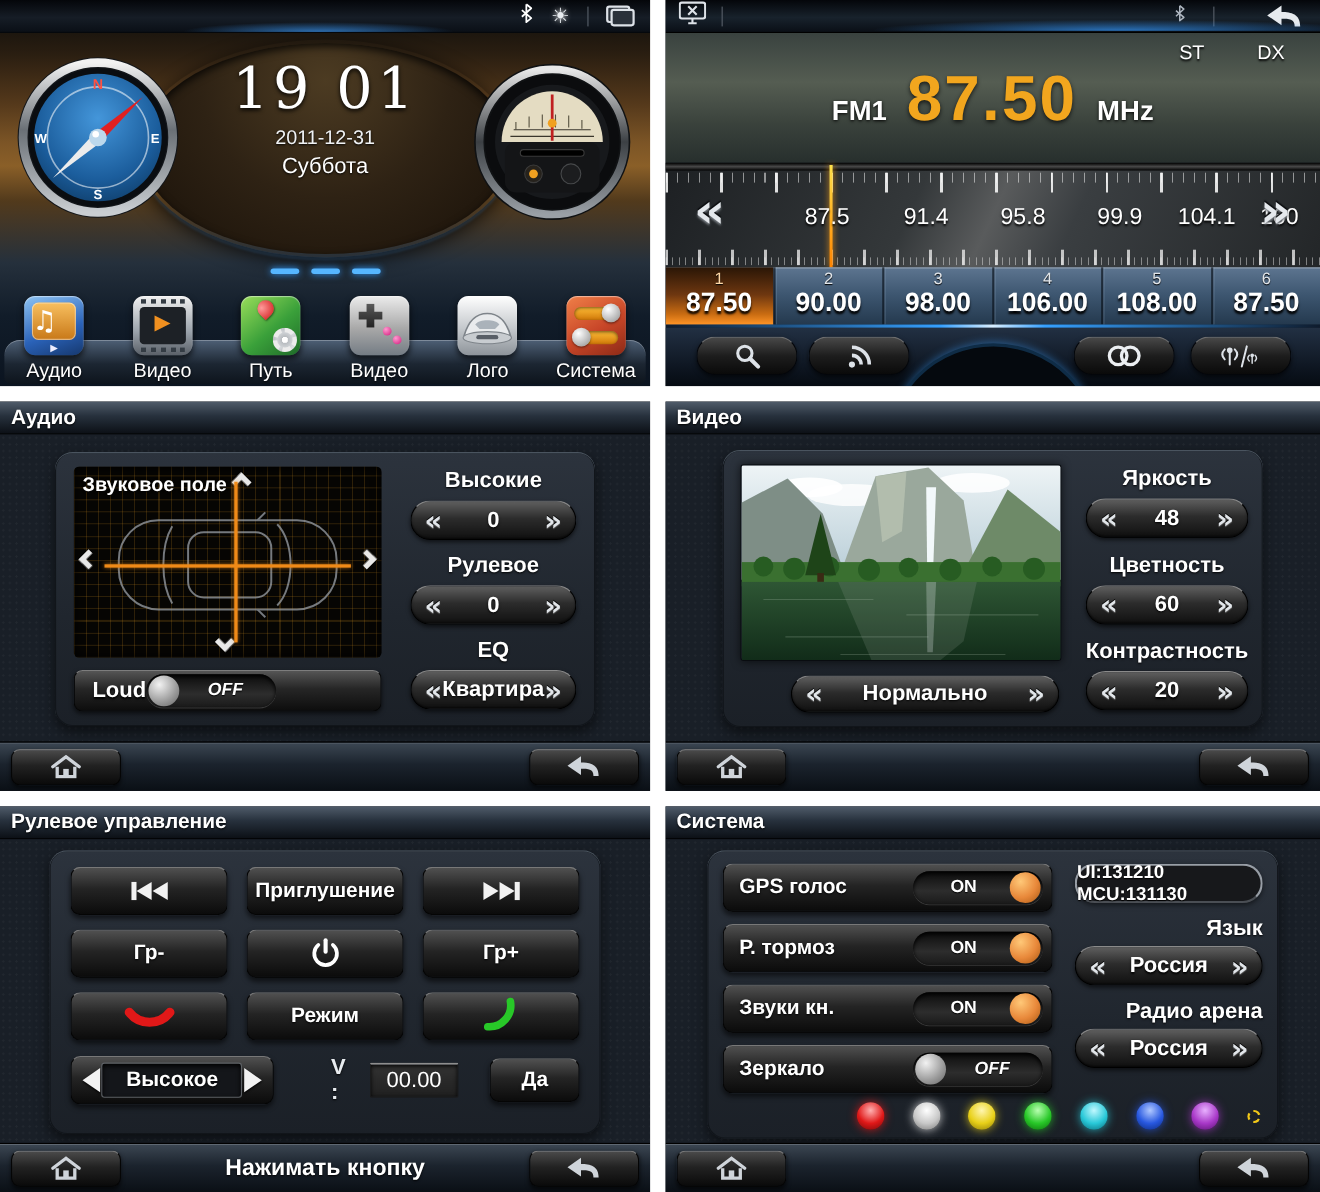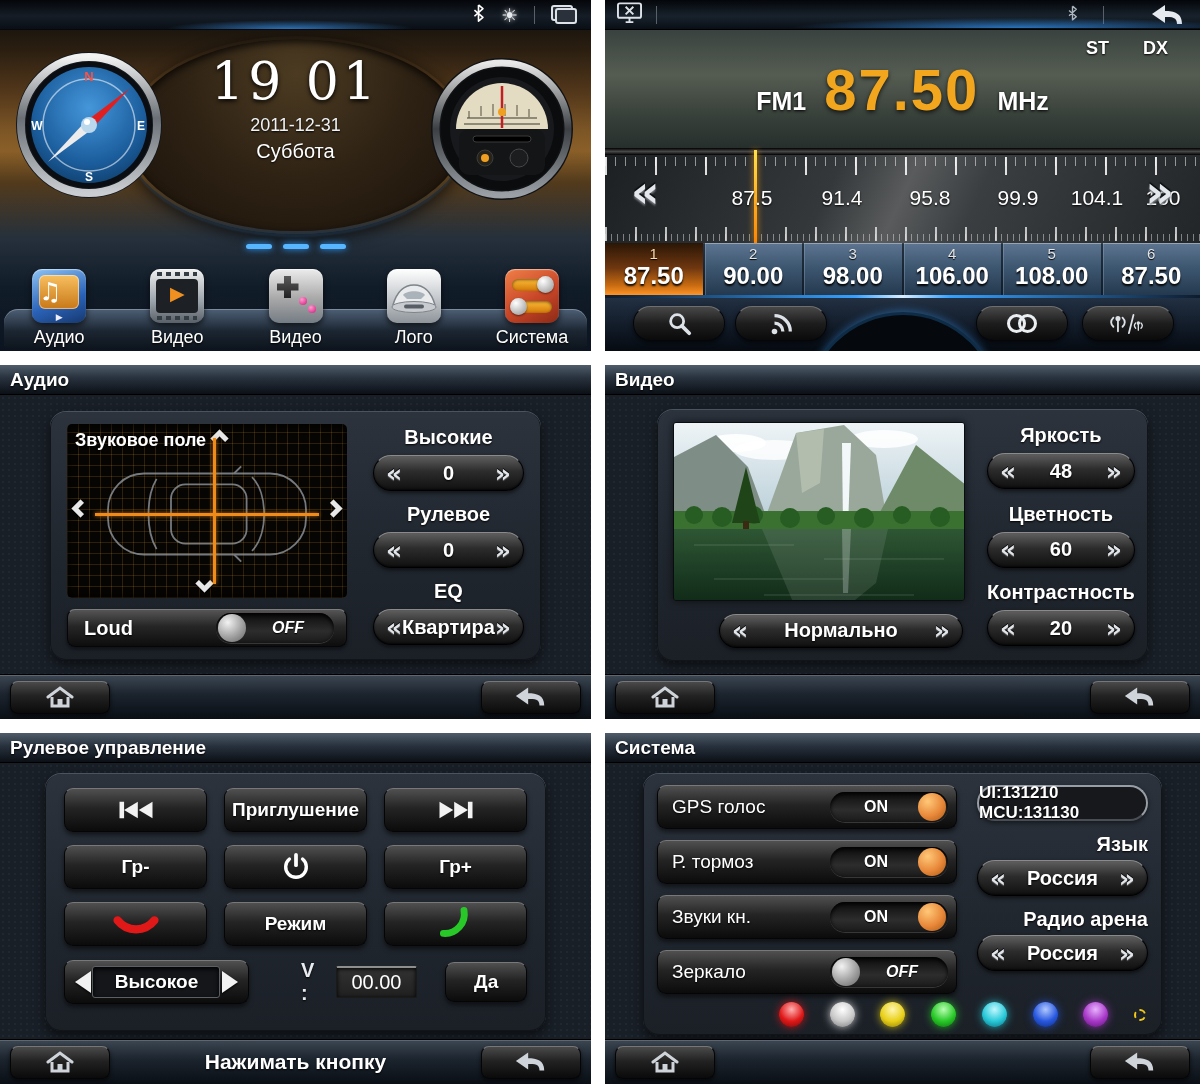--- a/index.html
+++ b/index.html
@@ -115,21 +115,21 @@
     display:flex; align-items:center; }
   .rtopbar::after { content:''; position:absolute; left:32%; right:0; top:18px; height:10px;
     background:radial-gradient(ellipse at 55% 100%, rgba(50,140,230,.8), transparent 72%); }
   .mon { margin-left:12px; cursor:pointer; }
   .rtopbar .vdiv { margin-left:14px; }
   .bt-small { position:absolute; right:122px; cursor:pointer; }
   .rtopbar .vdiv.r { position:absolute; right:96px; margin:0; }
   .backarrow { position:absolute; right:14px; top:4px; cursor:pointer; }
   .display { position:absolute; top:30px; left:0; right:0; height:118px;
     background:linear-gradient(180deg,#39423f 0%,#555d52 38%,#3a423c 70%,#272f2d 100%); }
-  .stdx { position:absolute; top:8px; right:32px; display:flex; gap:34px; color:#fff; font-weight:bold; font-size:18px; text-shadow:0 1px 2px #000; }
+  .stdx { position:absolute; top:8px; right:32px; display:flex; gap:48px; color:#fff; font-weight:normal; font-size:18px; text-shadow:0 1px 2px #000; }
   .fmrow { position:absolute; top:26px; left:0; right:0; display:flex; justify-content:center; align-items:baseline; gap:18px; }
   .band, .unit { color:#fff; font-size:25px; font-weight:bold; text-shadow:0 1px 3px #000; }
   .bigfreq { color:#f2a61e; font-size:58px; font-weight:bold; letter-spacing:2px; text-shadow:0 2px 4px rgba(0,0,0,.7); }
   .scaleband { position:absolute; top:148px; left:0; right:0; height:95px;
     background:linear-gradient(115deg,#1d2023 0%,#34383a 38%,#595b5c 50%,#3a3e41 62%,#232628 100%); }
   .scaleband::before { content:''; position:absolute; top:0; left:0; right:0; height:7px;
     background:linear-gradient(180deg,#000,#484848 50%,#000); }
   .ticks-top { position:absolute; top:9px; left:0; right:0; height:20px;
     background-image:repeating-linear-gradient(90deg, rgba(255,255,255,.85) 0 2px, transparent 2px 50px),
                      repeating-linear-gradient(90deg, rgba(255,255,255,.5) 0 1px, transparent 1px 10px);
@@ -175,21 +175,21 @@
                      repeating-linear-gradient(90deg, rgba(205,140,30,.20) 0 1px, transparent 1px 11px);
     box-shadow:inset 0 0 10px #000; }
   .sf-label { position:absolute; top:6px; left:8px; color:#fff; font-size:18px; font-weight:bold; text-shadow:0 1px 2px #000; }
   .sf-up   { position:absolute; top:8px;  left:146px; }
   .sf-down { position:absolute; bottom:8px; left:50%; margin-left:-9px; }
   .sf-left { position:absolute; left:7px;  top:50%; margin-top:-9px; }
   .sf-right{ position:absolute; right:7px; top:50%; margin-top:-9px; }
   .carwrap { position:absolute; left:50%; top:53%; transform:translate(-50%,-50%); }
   .cross-v { position:absolute; left:50%; top:14px; bottom:14px; width:3px; margin-left:6px; background:#f08a18; box-shadow:0 0 4px rgba(240,140,20,.8); }
   .cross-h { position:absolute; top:50%; left:28px; right:28px; height:3px; margin-top:2px; background:#f08a18; box-shadow:0 0 4px rgba(240,140,20,.8); }
-  .loudbar { margin-top:11px; height:39px; border-radius:8px; display:flex; align-items:center; justify-content:space-between; padding:0 12px 0 16px;
+  .loudbar { margin-top:11px; height:39px; border-radius:8px; display:flex; align-items:center; padding:0 12px 0 16px;
     background:linear-gradient(180deg,#555,#262626 45%,#0d0d0d); border:1px solid #060606; border-top-color:#7d7d7d;
     box-shadow:0 2px 4px rgba(0,0,0,.55); }
   .loudbar .lbl { color:#fff; font-size:20px; font-weight:bold; text-shadow:0 1px 2px #000; }
   .toggle { width:118px; height:30px; border-radius:15px; position:relative; display:flex; align-items:center; cursor:pointer;
     background:linear-gradient(180deg,#0c0c0c,#2d2d2d 60%,#1a1a1a); box-shadow:inset 0 2px 4px #000, 0 1px 0 rgba(255,255,255,.16); }
   .toggle .state { flex:1; text-align:center; color:#fff; font-weight:bold; font-size:16px; text-shadow:0 1px 1px #000; }
   .toggle .knob { position:absolute; top:1px; width:28px; height:28px; border-radius:50%; }
   .toggle.on  .knob { right:2px; background:radial-gradient(circle at 35% 30%,#ffc878,#e8883a 55%,#a85812); }
   .toggle.on  .state { padding-right:26px; }
   .toggle.off .knob { left:2px; background:radial-gradient(circle at 35% 30%,#f2f2f2,#9a9a9a 60%,#646464); }
@@ -223,21 +223,21 @@
     color:#fff; font-size:20px; text-align:center; line-height:28px; }
   .dabtn { width:92px; height:40px; margin-left:28px; }
 
   
   #p6 .inset { left:38px; right:38px; top:40px; height:262px; padding:12px 14px; }
   .syswrap { display:flex; gap:20px; }
   .togcol { width:300px; display:flex; flex-direction:column; gap:11px; }
   .togrow { height:44px; border-radius:9px; padding:0 8px 0 14px; display:flex; align-items:center; justify-content:space-between;
     background:linear-gradient(180deg,#505050,#242424 45%,#0b0b0b); border:1px solid #050505; border-top-color:#787878;
     box-shadow:0 3px 5px rgba(0,0,0,.55); cursor:pointer; }
-  .togrow .lbl { color:#fff; font-size:19px; font-weight:normal; text-shadow:0 1px 2px #000; }
+  .togrow .lbl { color:#fff; font-size:19px; font-weight:bold; text-shadow:0 1px 2px #000; }
   .syscol { flex:1; display:flex; flex-direction:column; }
   .badge { height:36px; border-radius:18px; background:#17181b; border:2px solid #989ea6; border-bottom-color:#4a4e54;
     color:#fff; font-size:17px; font-weight:bold; display:flex; align-items:center; justify-content:center;
     box-shadow:0 2px 5px rgba(0,0,0,.5); text-shadow:0 1px 1px #000; }
   .syscol .ctl-title { margin-top:12px; margin-bottom:4px;text-align:right; }
   .dots { position:absolute; left:136px; right:16px; bottom:8px; display:flex; justify-content:space-between; align-items:center; }
   .dot { width:25px; height:25px; border-radius:50%; cursor:pointer; }
   .c0 { background:radial-gradient(circle at 50% 30%, #ffb0b0, #e01818 55%, #700a0a); box-shadow:0 0 9px rgba(224,24,24,.8); }
   .c1 { background:radial-gradient(circle at 50% 30%, #ffffff, #c8c8c8 55%, #787878); box-shadow:0 0 9px rgba(240,240,240,.8); }
   .c2 { background:radial-gradient(circle at 50% 30%, #fff6b0, #e8d018 55%, #8a7a08); box-shadow:0 0 9px rgba(232,208,24,.8); }
@@ -352,20 +352,27 @@
     <div class="ditem">
       <span class="dicon ic-audio"></span>
       <span class="lbl">Аудио</span>
     </div>
     <div class="ditem">
       <span class="dicon ic-video">
           <i class="sprk t"></i>
           <i class="sprk b"></i>
         </span>
       <span class="lbl">Видео</span>
+    </div>
+    <div class="ditem">
+      <span class="dicon ic-path">
+          <i class="pin"></i>
+          <i class="gear"></i>
+        </span>
+      <span class="lbl">Путь</span>
     </div>
     <div class="ditem">
       <span class="dicon ic-games">
           <i class="dpad"></i>
           <i class="gbtn a"></i>
           <i class="gbtn b"></i>
         </span>
       <span class="lbl">Видео</span>
     </div>
     <div class="ditem">

